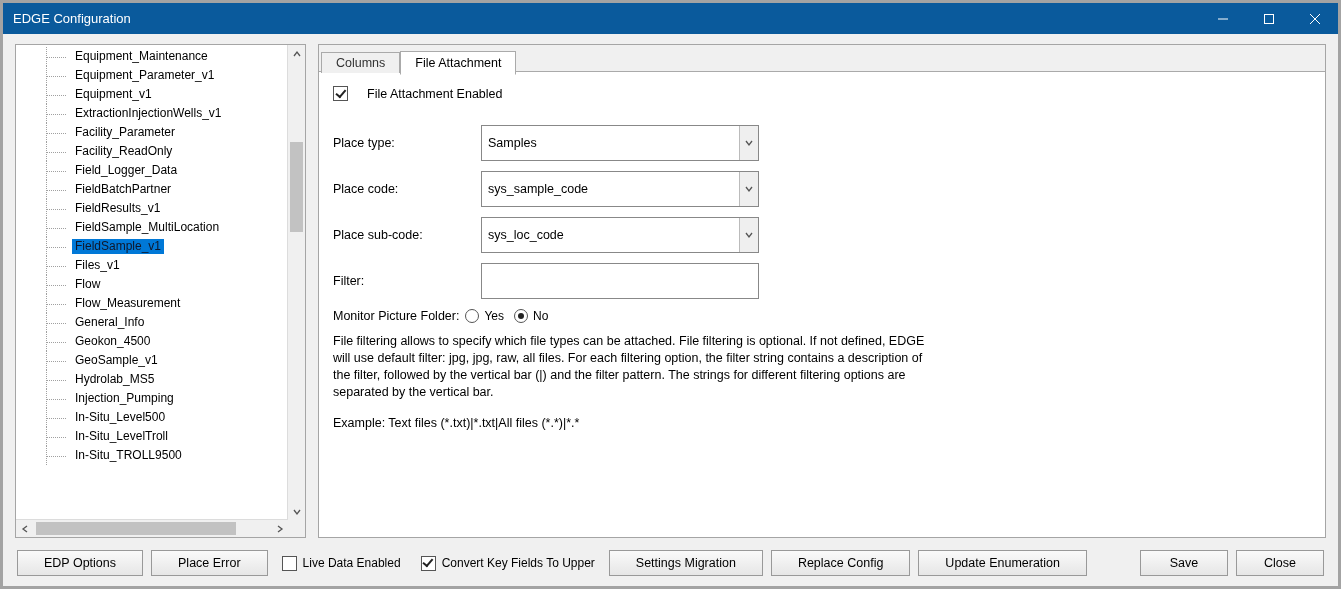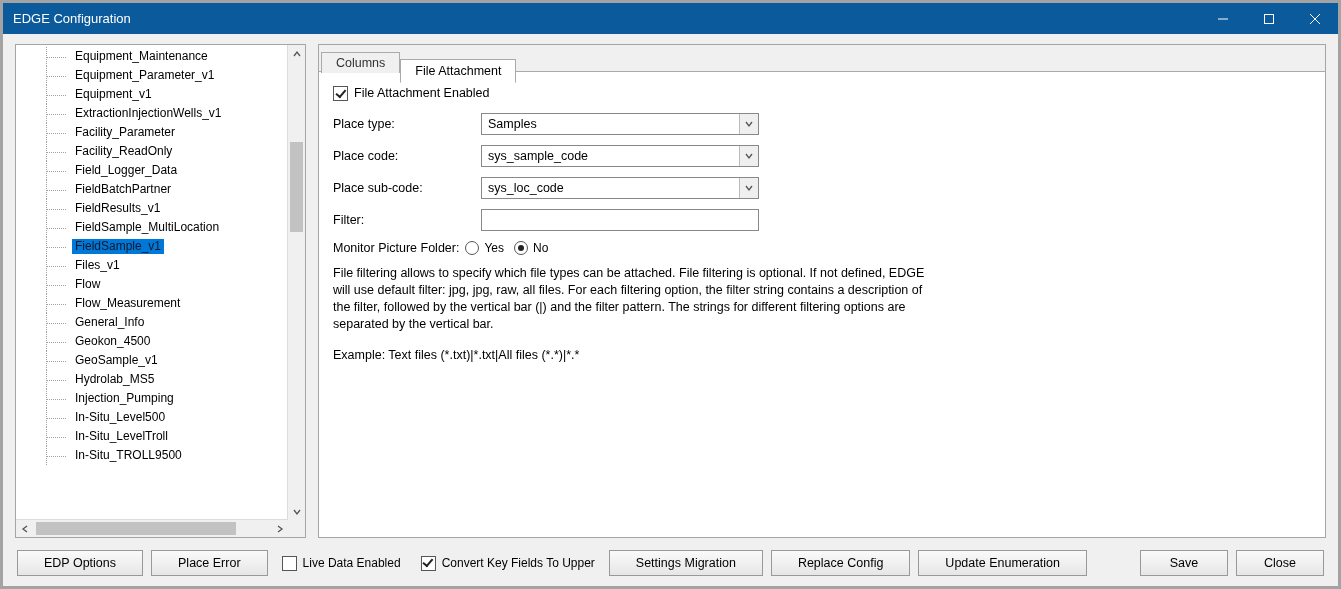--- a/index.html
+++ b/index.html
@@ -202,21 +202,21 @@
     height: 26px;
     padding-left: 2px;
   }
   .tab {
     padding: 4px 14px;
     border: 1px solid #aaa;
     border-bottom: none;
     background: #f0f0f0;
     margin-right: 0;
     position: relative;
-    top: 12px;
+    top: 4px;
     cursor: default;
     font-size: 12.5px;
   }
   .tab.active {
     background: #fff;
     border-bottom: 1px solid #fff;
     z-index: 2;
   }
   .tab:not(.active) {
     top: 2px;
@@ -234,21 +234,21 @@
     align-items: center;
     margin-bottom: 10px;
   }
   .form-row .flabel {
     width: 148px;
     font-size: 12.5px;
   }
   .form-row .monitor-label { width: auto; margin-right: 6px; }
   .combo, .textbox {
     width: 278px;
-    height: 22px;
+    height: 36px;
     border: 1px solid #888;
     background: #fff;
     display: flex;
     align-items: center;
     justify-content: space-between;
     box-sizing: border-box;
     font-size: 12.5px;
   }
   .combo .cval { padding-left: 6px; }
   .combo .cbtn {
@@ -256,22 +256,23 @@
     height: 100%;
     border-left: 1px solid #bbb;
     background: #efefef;
     display: flex;
     align-items: center;
     justify-content: center;
   }
   .textbox { padding-left: 6px; }
   .checkbox-row {
     display: flex;
-    gap: 6px;
-    margin-bottom: 12px;
+    align-items: center;
+    gap: 19px;
+    margin-bottom: 24px;
     margin-top: 2px;
     font-size: 12.5px;
   }
   .checkbox {
     width: 13px; height: 13px;
     border: 1px solid #555;
     background: #fff;
     display: inline-flex;
     align-items: center;
     justify-content: center;

